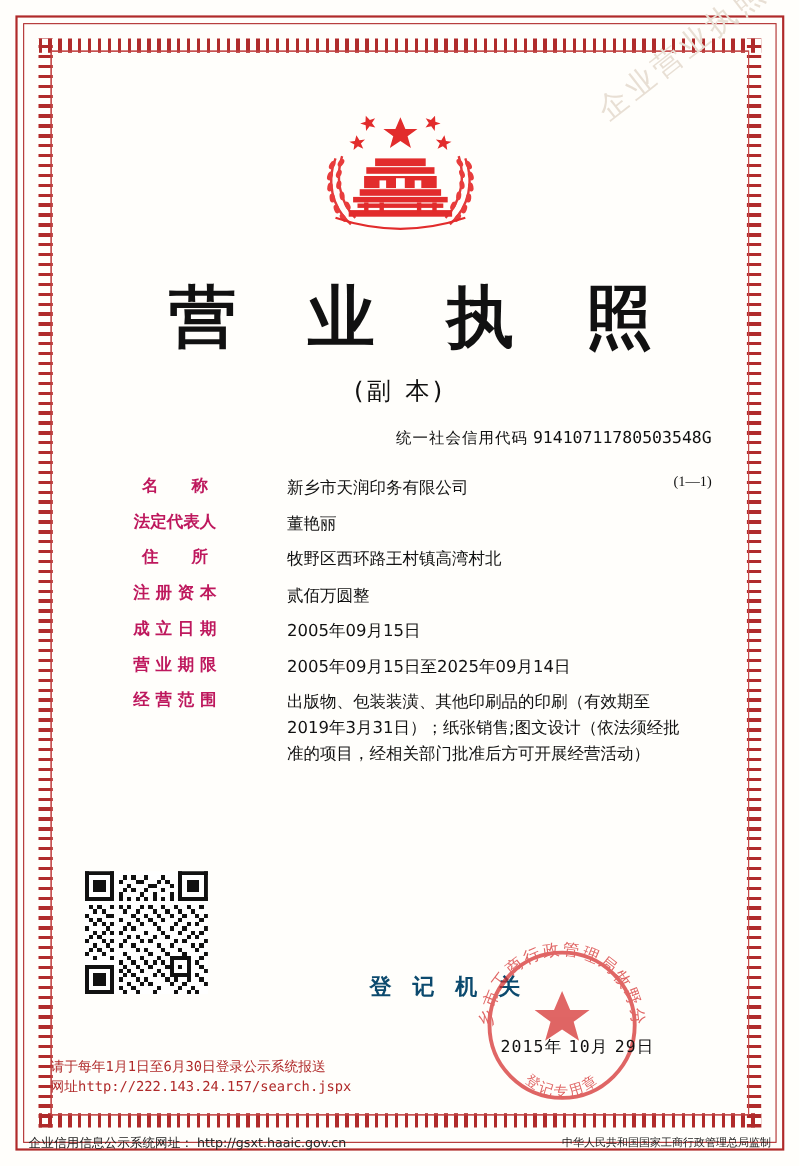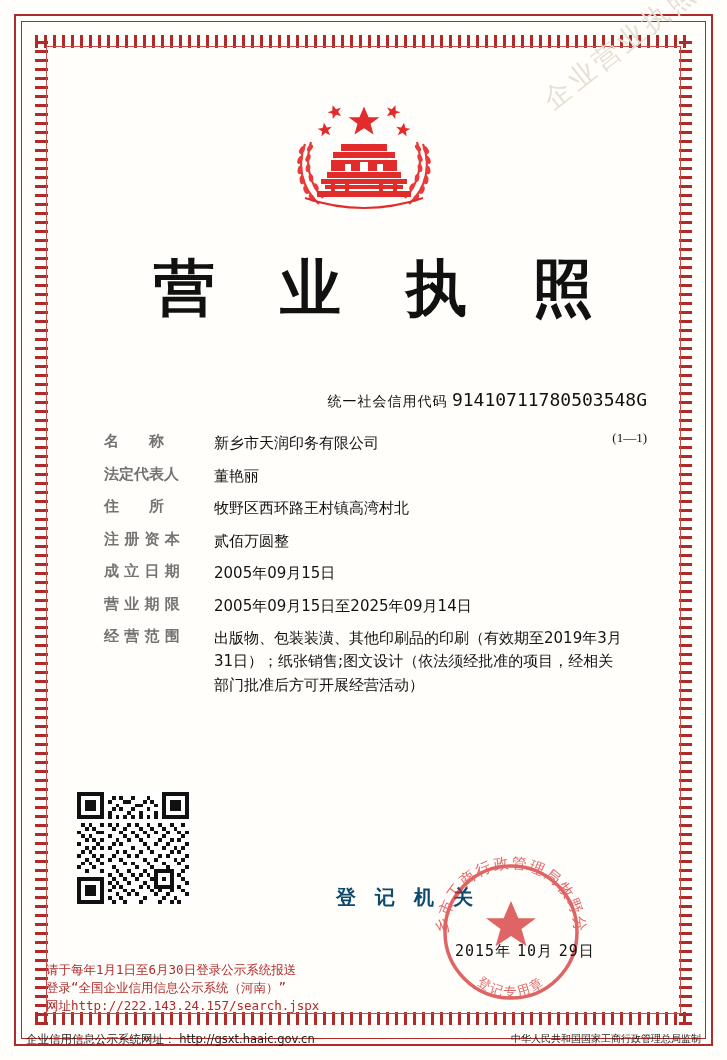--- a/index.html
+++ b/index.html
@@ -112,21 +112,21 @@
   
   .code-line {
     position: absolute;
     right: 80px;
     top: 389px;
     font-size: 14px;
     color: #111;
     white-space: nowrap;
   }
   .code-line .label { letter-spacing: 1px; }
-  .code-line .value { font-family: "DejaVu Sans Mono", monospace; font-size: 18px; }
+  .code-line .value { font-family: "DejaVu Sans Mono", monospace; font-size: 15px; }
   .code-sub {
     position: absolute;
     right: 80px;
     top: 410px;
     font-size: 13px;
     color: #111;
     font-family: Liberation Serif, serif;
     margin-top: 20px;
   }
 
@@ -139,30 +139,32 @@
   }
   .field {
     display: flex;
     align-items: flex-start;
     margin-bottom: 10px;
   }
   .field .k {
     width: 110px;
     flex: 0 0 110px;
     font-size: 15px;
-    color: #737373;
+    color: #be185d;
     font-weight: bold;
     letter-spacing: 0px;
     white-space: nowrap;
+    text-align: center;
   }
   .field .v {
     flex: 1;
     font-size: 15px;
     color: #111;
     line-height: 1.5;
+    margin-left: 47px;
   }
   .field.scope .v { line-height: 1.55; }
 
   
   .qr {
     position: absolute;
     left: 77px;
     top: 792px;
     width: 112px;
     height: 112px;
@@ -317,20 +319,21 @@
         </g>
 
         <g stroke="#e22c2c" stroke-width="2" fill="none">
           <path d="M30,112 Q89,132 148,112"></path>
         </g>
       </svg>
     </div>
   </div>
 
   <div class="title">营 业 执 照</div>
+  <div class="subtitle">(副 本)</div>
 
   <div class="code-line">
     <span class="label">统一社会信用代码</span>
     <span class="value">91410711780503548G</span>
   </div>
   <div class="code-sub">(1—1)</div>
 
   <div class="fields">
     <div class="field">
       <div class="k">名　　称</div>
@@ -575,21 +578,20 @@
         <rect x="16" y="28" width="1" height="1"></rect>
           <rect x="21" y="28" width="1" height="1"></rect>
         <rect x="24" y="28" width="1" height="1"></rect>
           <rect x="26" y="28" width="1" height="1"></rect>
       </g>
     </svg>
   </div>
 
   <div class="notice">
     <div>请于每年1月1日至6月30日登录公示系统报送</div>
-    <div>登录“全国企业信用信息公示系统（河南）”</div>
     <div>网址http://222.143.24.157/search.jspx</div>
   </div>
 
   <div class="reg-auth">登 记 机 关</div>
 
   <div class="seal">
     <svg viewBox="0 0 172 172" width="172" height="172" aria-hidden="true">
       <defs>
         <path id="sealTopArc" d="M 22,86 A 64,64 0 0 1 150,86"></path>
         <path id="sealBotArc" d="M 40,120 A 50,50 0 0 0 132,120"></path>

